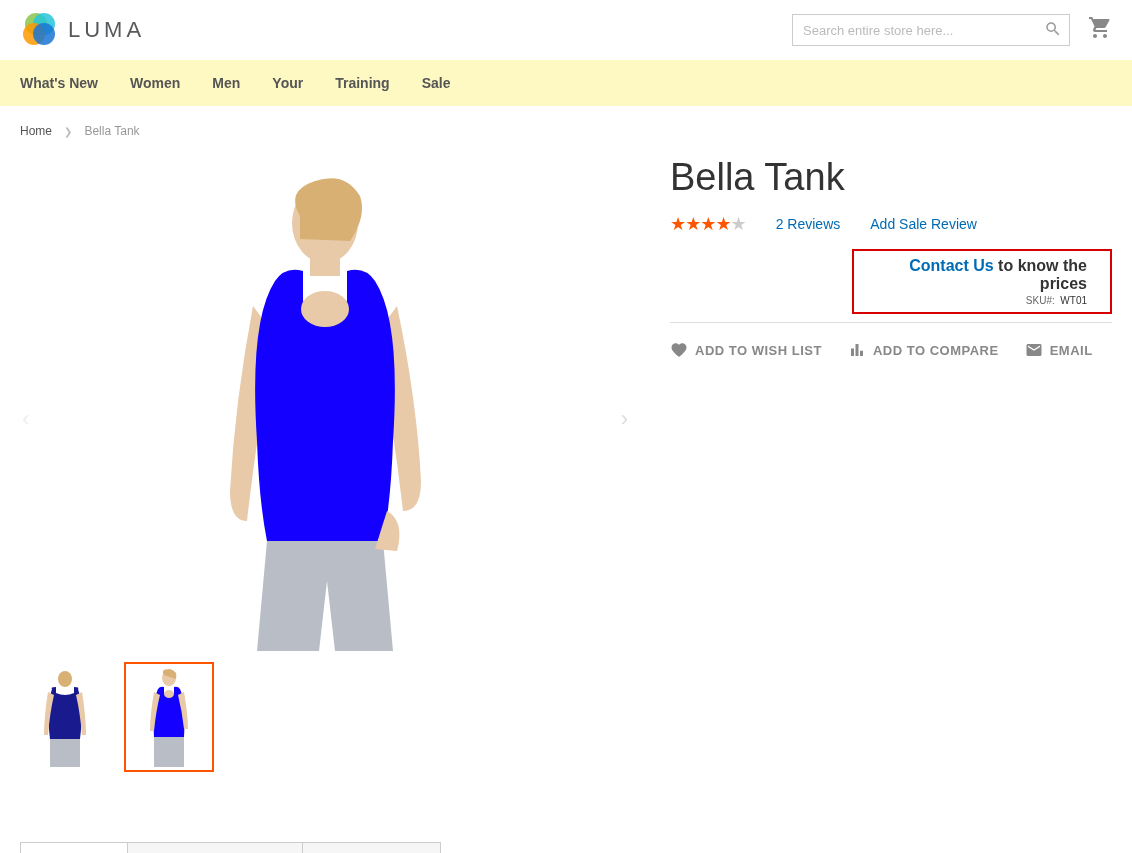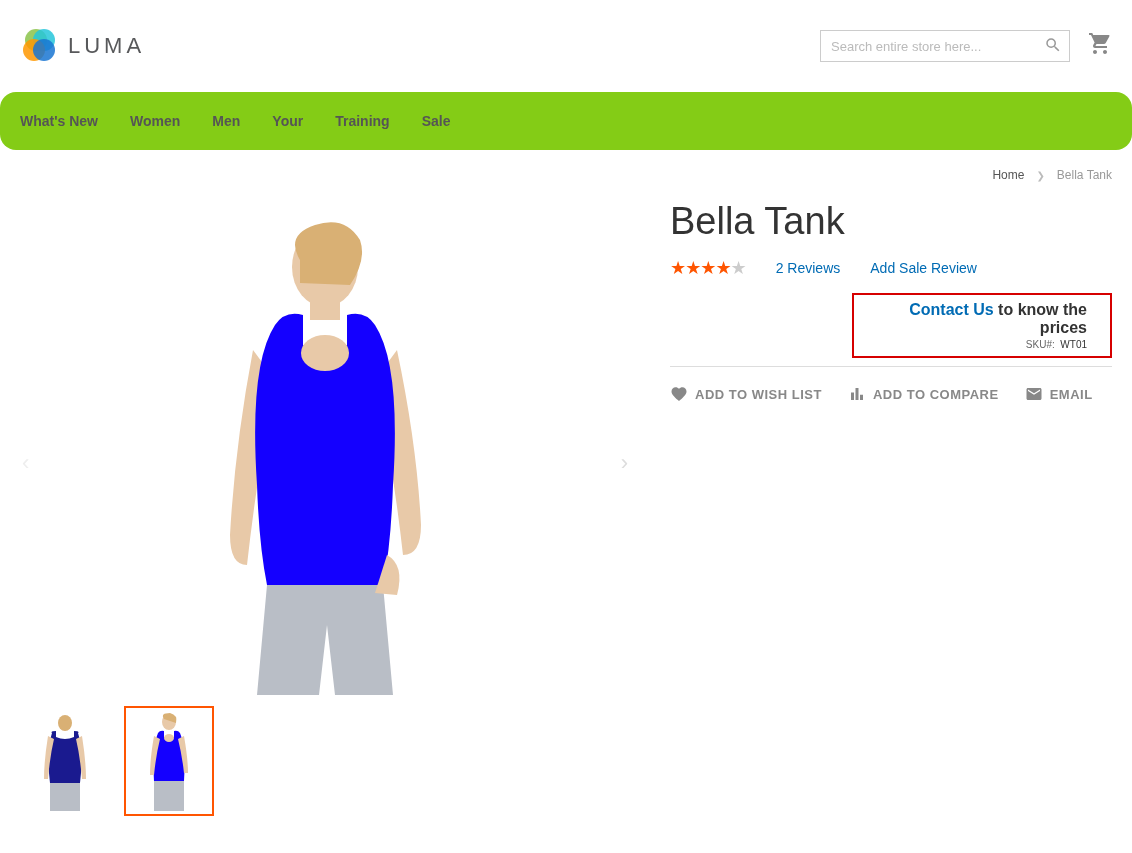--- a/index.html
+++ b/index.html
@@ -1,30 +1,30 @@
 <!DOCTYPE html>
 <html><head>
 <meta charset="utf-8">
 <style>
   * { box-sizing: border-box; margin: 0; padding: 0; }
   body { font-family: 'Helvetica Neue', Helvetica, Arial, sans-serif; color: #333; background: #fff; width: 1132px; }
-  .header { display: flex; justify-content: space-between; padding: 26px 20px; }
+  .header { display: flex; justify-content: space-between; padding: 10px 20px; }
   .logo-wrap { display: flex; align-items: center; gap: 8px; }
   .logo-mark { width: 40px; height: 40px; position: relative; }
   .logo-text { font-size: 22px; font-weight: 400; letter-spacing: 4px; color: #58595b; }
   .header-right { display: flex; align-items: center; gap: 18px; }
-  .search-box { position: relative; width: 250px; border-radius: 7px; }
+  .search-box { position: relative; width: 278px; border-radius: 7px; }
   .search-box input { width: 100%; height: 32px; border: 1px solid #ccc; padding: 0 34px 0 10px; font-size: 13px; color: #555; }
   .search-box input::placeholder { color: #bbb; }
   .search-btn { position: absolute; right: 6px; top: 5px; width: 22px; height: 22px; background: none; border: none; cursor: pointer; color: #888; }
   .cart-icon { color: #888; cursor: pointer; }
-  .nav { background: #84cc16; padding: 6px 20px; border-radius: 16px; }
+  .nav { background: #fef9c3; padding: 0 20px; }
   .nav ul { list-style: none; display: flex; }
   .nav li { padding: 15px 18px 15px 0; margin-right: 14px; font-weight: 700; font-size: 14px; color: #555; cursor: pointer; }
-  .breadcrumbs { padding: 18px 20px; font-size: 12px; color: #999; display: flex; align-items: center; gap: 12px; justify-content: flex-end; }
+  .breadcrumbs { padding: 18px 20px; font-size: 12px; color: #999; display: flex; align-items: center; gap: 12px; }
   .breadcrumbs .home { color: #555; }
   .chev { color: #bbb; font-size: 10px; }
   .product-wrap { display: flex; padding: 0 20px 40px; gap: 40px; }
   .gallery { width: 610px; }
   .main-image { width: 610px; height: 500px; display: flex; align-items: center; justify-content: center; position: relative; background: #fff; }
   .main-image svg { width: 380px; height: 490px; }
   .thumbs { display: flex; gap: 14px; margin-top: 6px; align-items: center; position: relative; }
   .thumb { width: 90px; height: 110px; border: 1px solid transparent; display: flex; align-items: center; justify-content: center; cursor: pointer; }
   .thumb.active { border: 2px solid #ff5501; }
   .thumb svg { width: 70px; height: 100px; }

